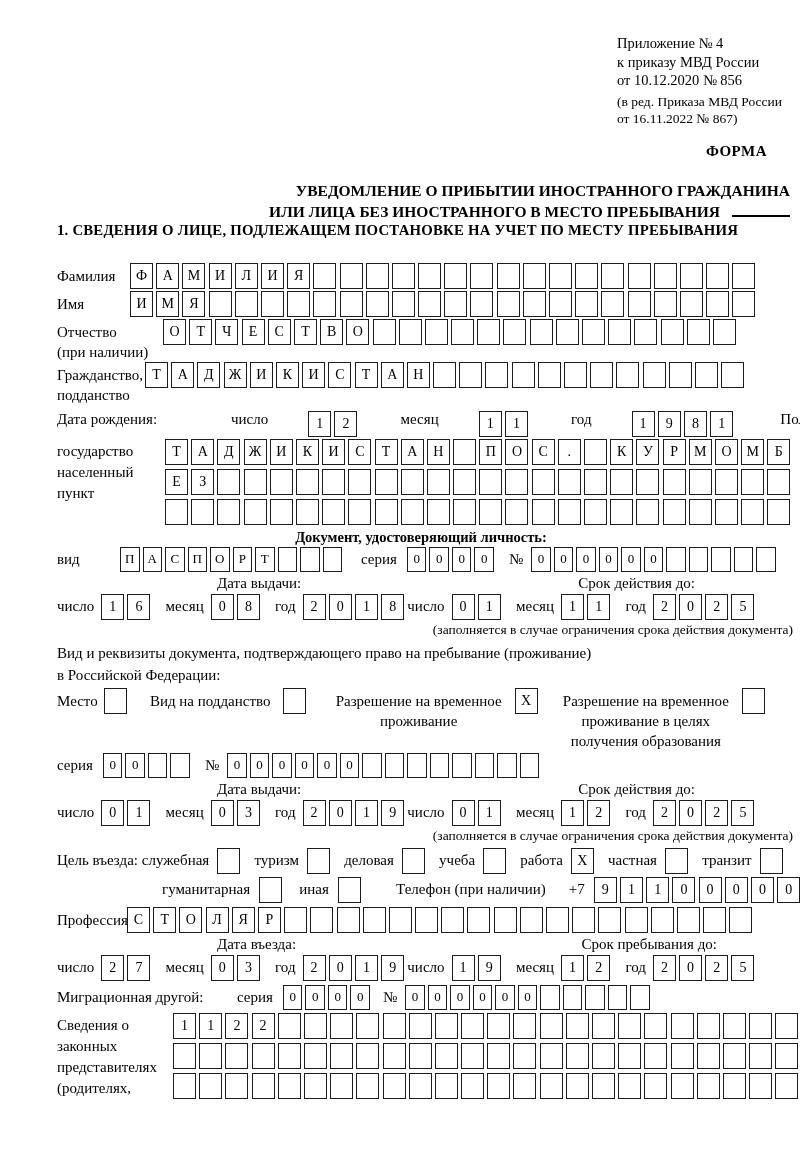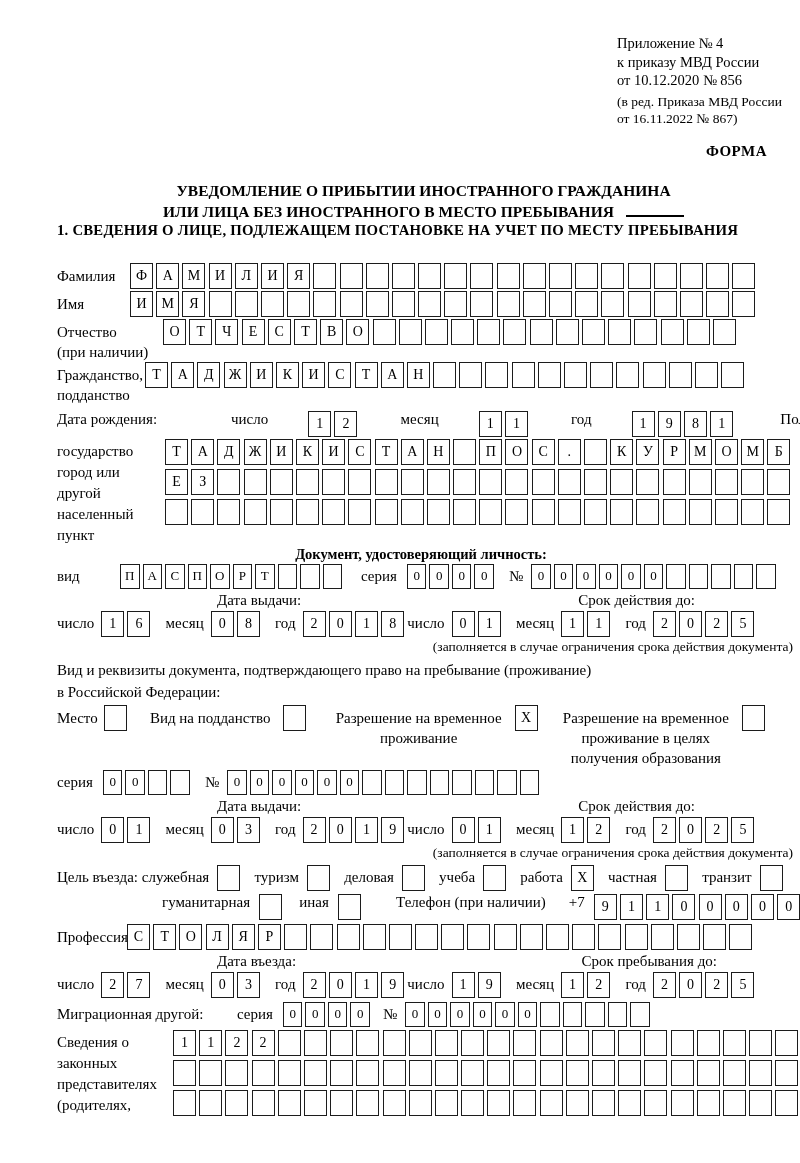--- a/index.html
+++ b/index.html
@@ -6,21 +6,21 @@
   html,body { background:#ffffff; }
   .page {
     position:relative; width:800px; height:1163px; background:#fff; color:#000;
     font-family:"Liberation Serif","DejaVu Serif",serif; font-size:15px;
     padding:34px 5px 0 57px; overflow:hidden;
   }
   .hdr { margin-left:560px; line-height:18.5px; font-size:14.5px; }
   .hdr .sub { font-size:13.5px; line-height:17.5px; }
   .hdr .sub.first { margin-top:3px; }
   .forma { text-align:right; margin-right:28px; margin-top:15px; font-weight:bold; font-size:15px; letter-spacing:.5px; }
-  .title { text-align:center; font-weight:bold; font-size:15.5px; line-height:21px; margin-top:20px; margin-right:5px;font-family:Liberation Serif, serif; }
+  .title { text-align:right; font-weight:bold; font-size:15.5px; line-height:21px; margin-top:20px; margin-right:5px;font-family:Liberation Serif, serif; }
   .uline { display:inline-block; width:58px; height:15px; border-bottom:2px solid #000; margin-left:12px; }
   .sec-head { font-weight:bold; font-size:14.8px; letter-spacing:.2px; }
 
   .frow { display:flex; align-items:flex-start; }
   .lbl { flex:none; line-height:20px; padding-top:3px; }
   .cells { display:flex; flex:none; }
   .cell {
     flex:none; width:23px; height:26px; border:1.6px solid #1c1c1c; margin-right:3.2px;
     display:flex; align-items:center; justify-content:center; font-size:14px; background:#fff;
   }
@@ -72,21 +72,21 @@
   .cb2 { margin-left:20px; } .cb3 { margin-left:26px; } .cb4 { margin-left:22px; }
 
   .r-series2 { margin-top:2px; align-items:center; display:flex; }
   .r-series2 .w-series { margin-right:10px; }
   .r-series2 .w-num { margin:0 8px 0 12px; }
 
   .purpose { display:flex; align-items:center; margin-top:4px; }
   .purpose > span { flex:none; margin-right:8px; }
   .purpose .cells { margin-right:11px; }
   .purpose .cells:last-child { margin-right:0; }
-  .purpose2 { display:flex; align-items:flex-start; margin-top:3px; margin-left:105px; }
+  .purpose2 { display:flex; align-items:center; margin-top:3px; margin-left:105px; }
   .purpose2 > span { flex:none; margin-right:9px; }
   .purpose2 .cells { margin-right:14px; }
   .phone-label { margin-left:18px; }
   .phone-prefix { margin-left:14px; }
 
   .r-prof { margin-top:4px; } .r-prof .lbl { width:70px; }
 
   .r-mig { margin-top:4px; align-items:center; display:flex; }
   .r-mig .lbl-mig { width:150px; }
   .r-mig .w-series { margin:0 10px 0 30px; }
@@ -264,21 +264,20 @@
       </div>
     <span class="fem-label">женский</span>
     <div class="cells">
         <span class="cell"></span>
       </div>
   </div>
 
   <div class="frow r-place">
     <div class="lbl">
       <div>государство</div>
-      <div>город или другой</div>
       <div>населенный пункт</div>
     </div>
     <div class="stack">
       <div class="cells">
           <span class="cell">Т</span>
           <span class="cell">А</span>
           <span class="cell">Д</span>
           <span class="cell">Ж</span>
           <span class="cell">И</span>
           <span class="cell">К</span>

